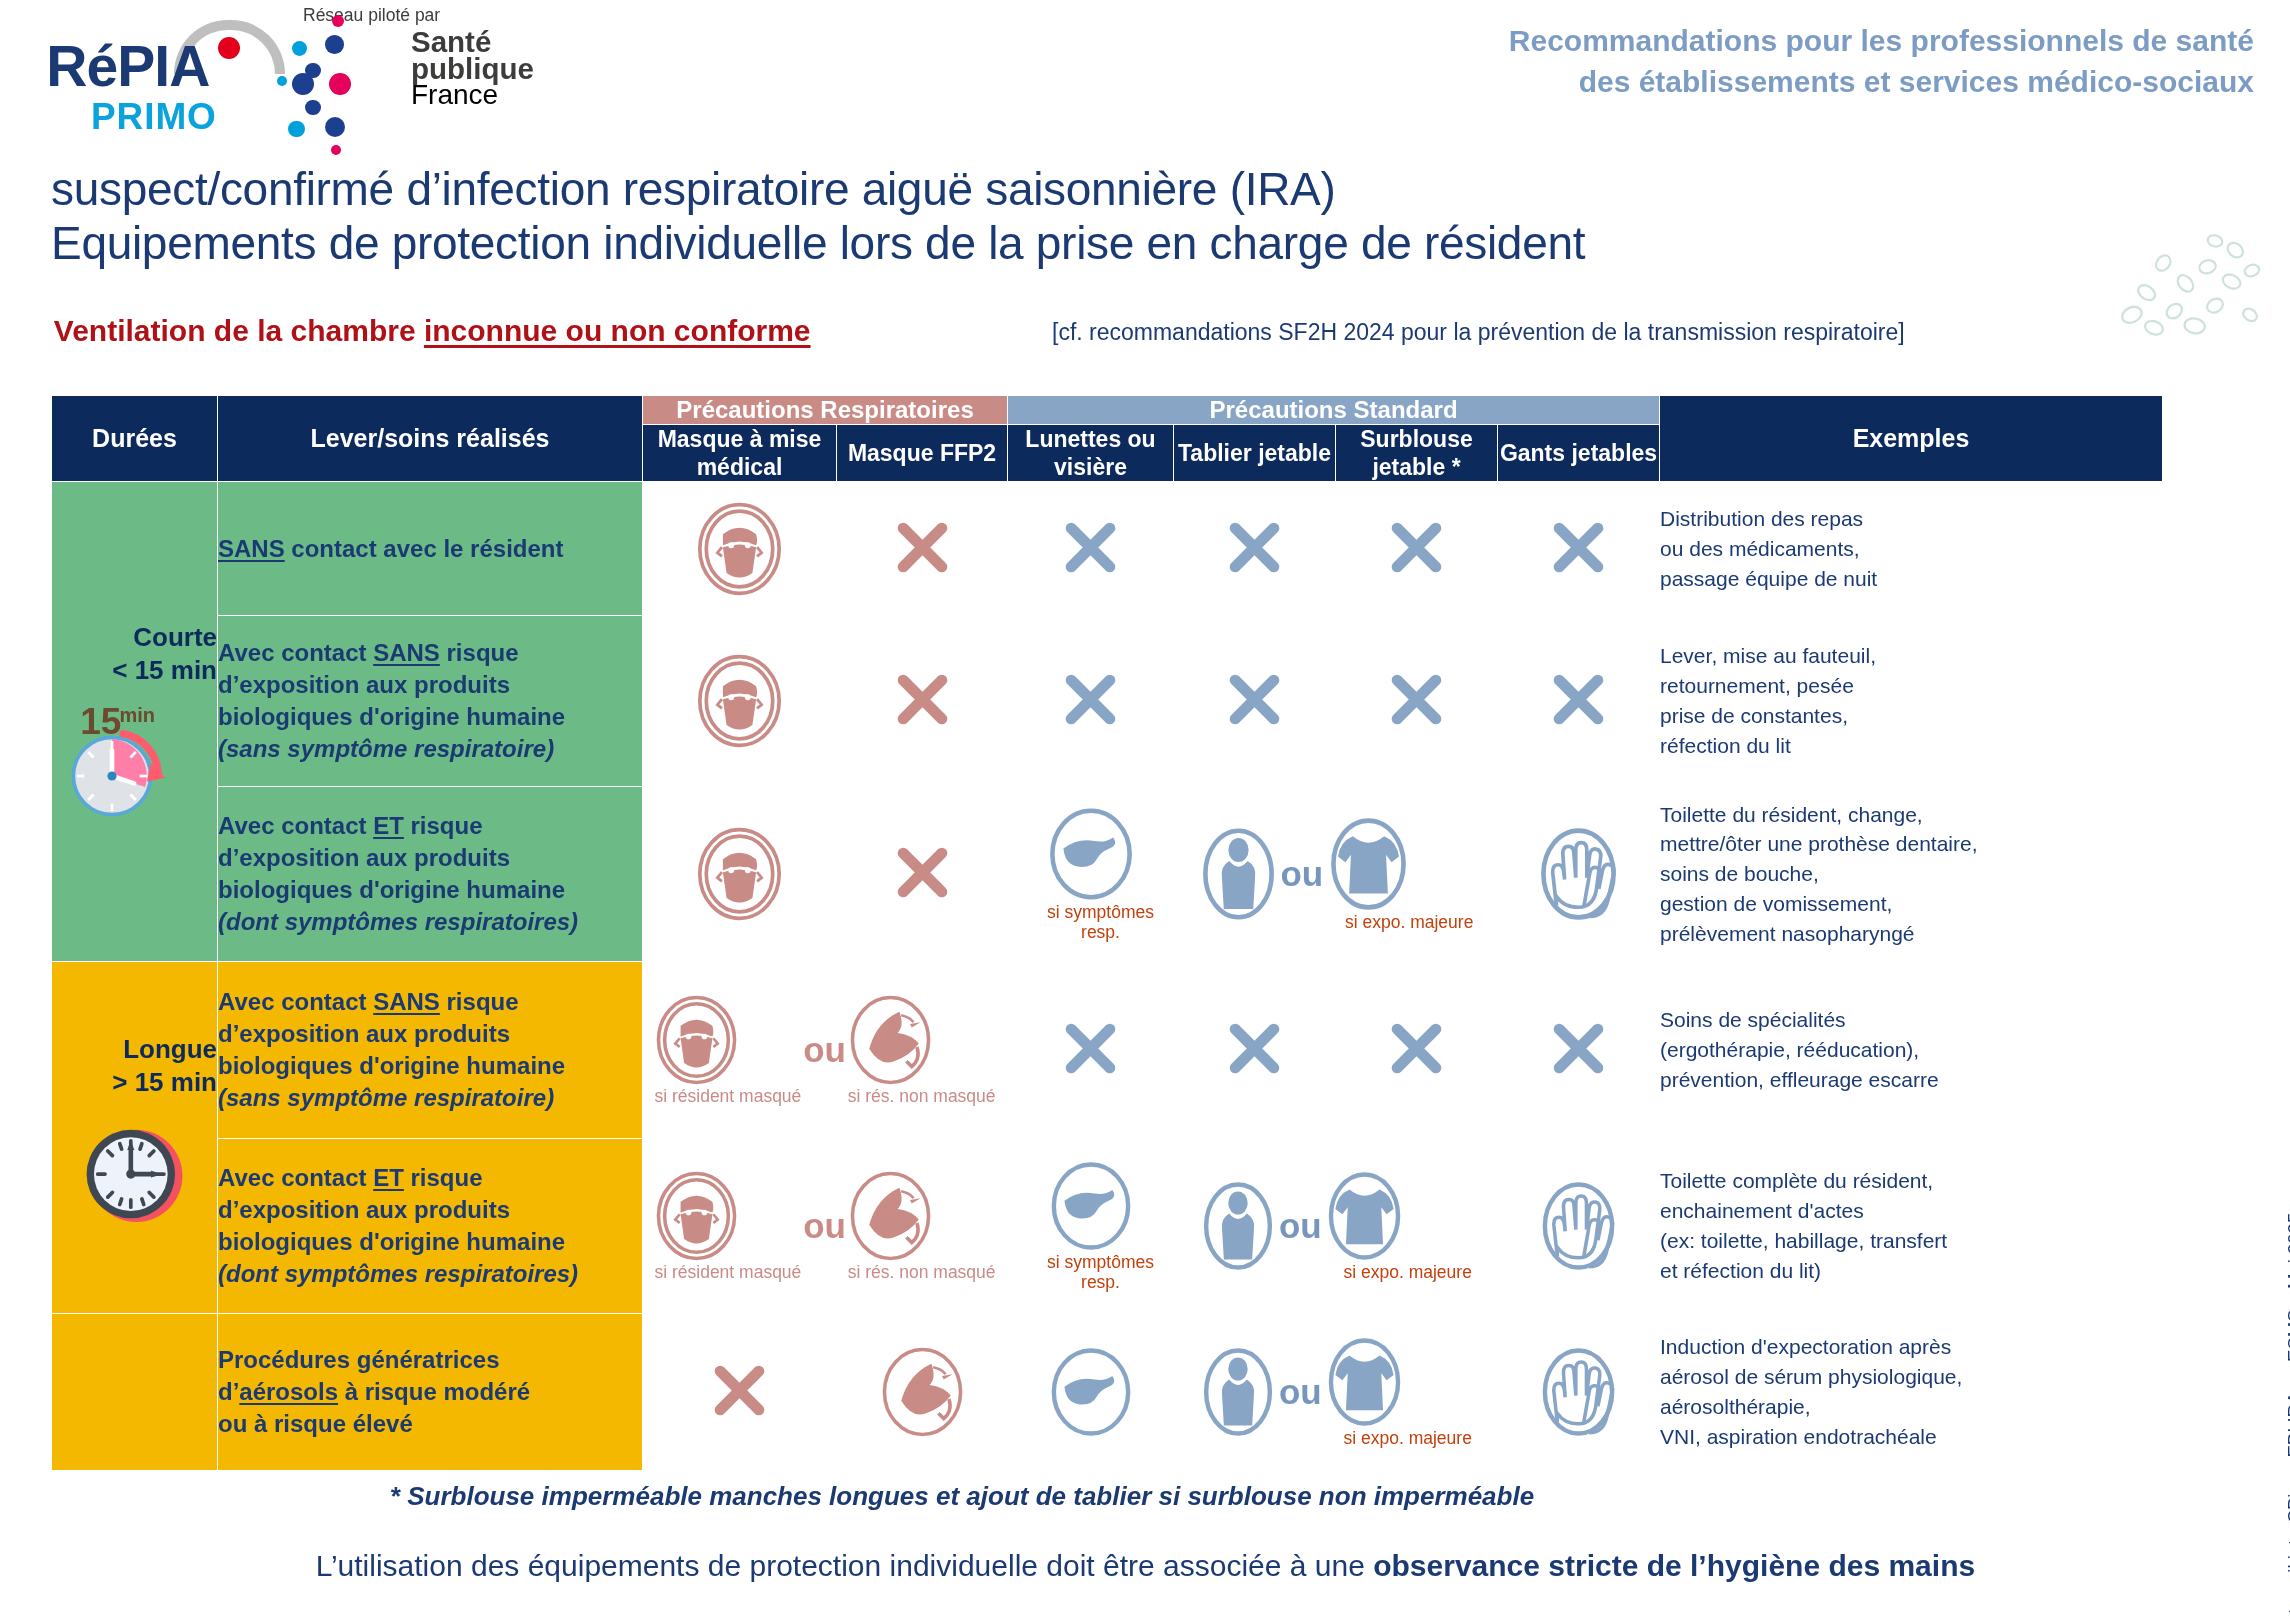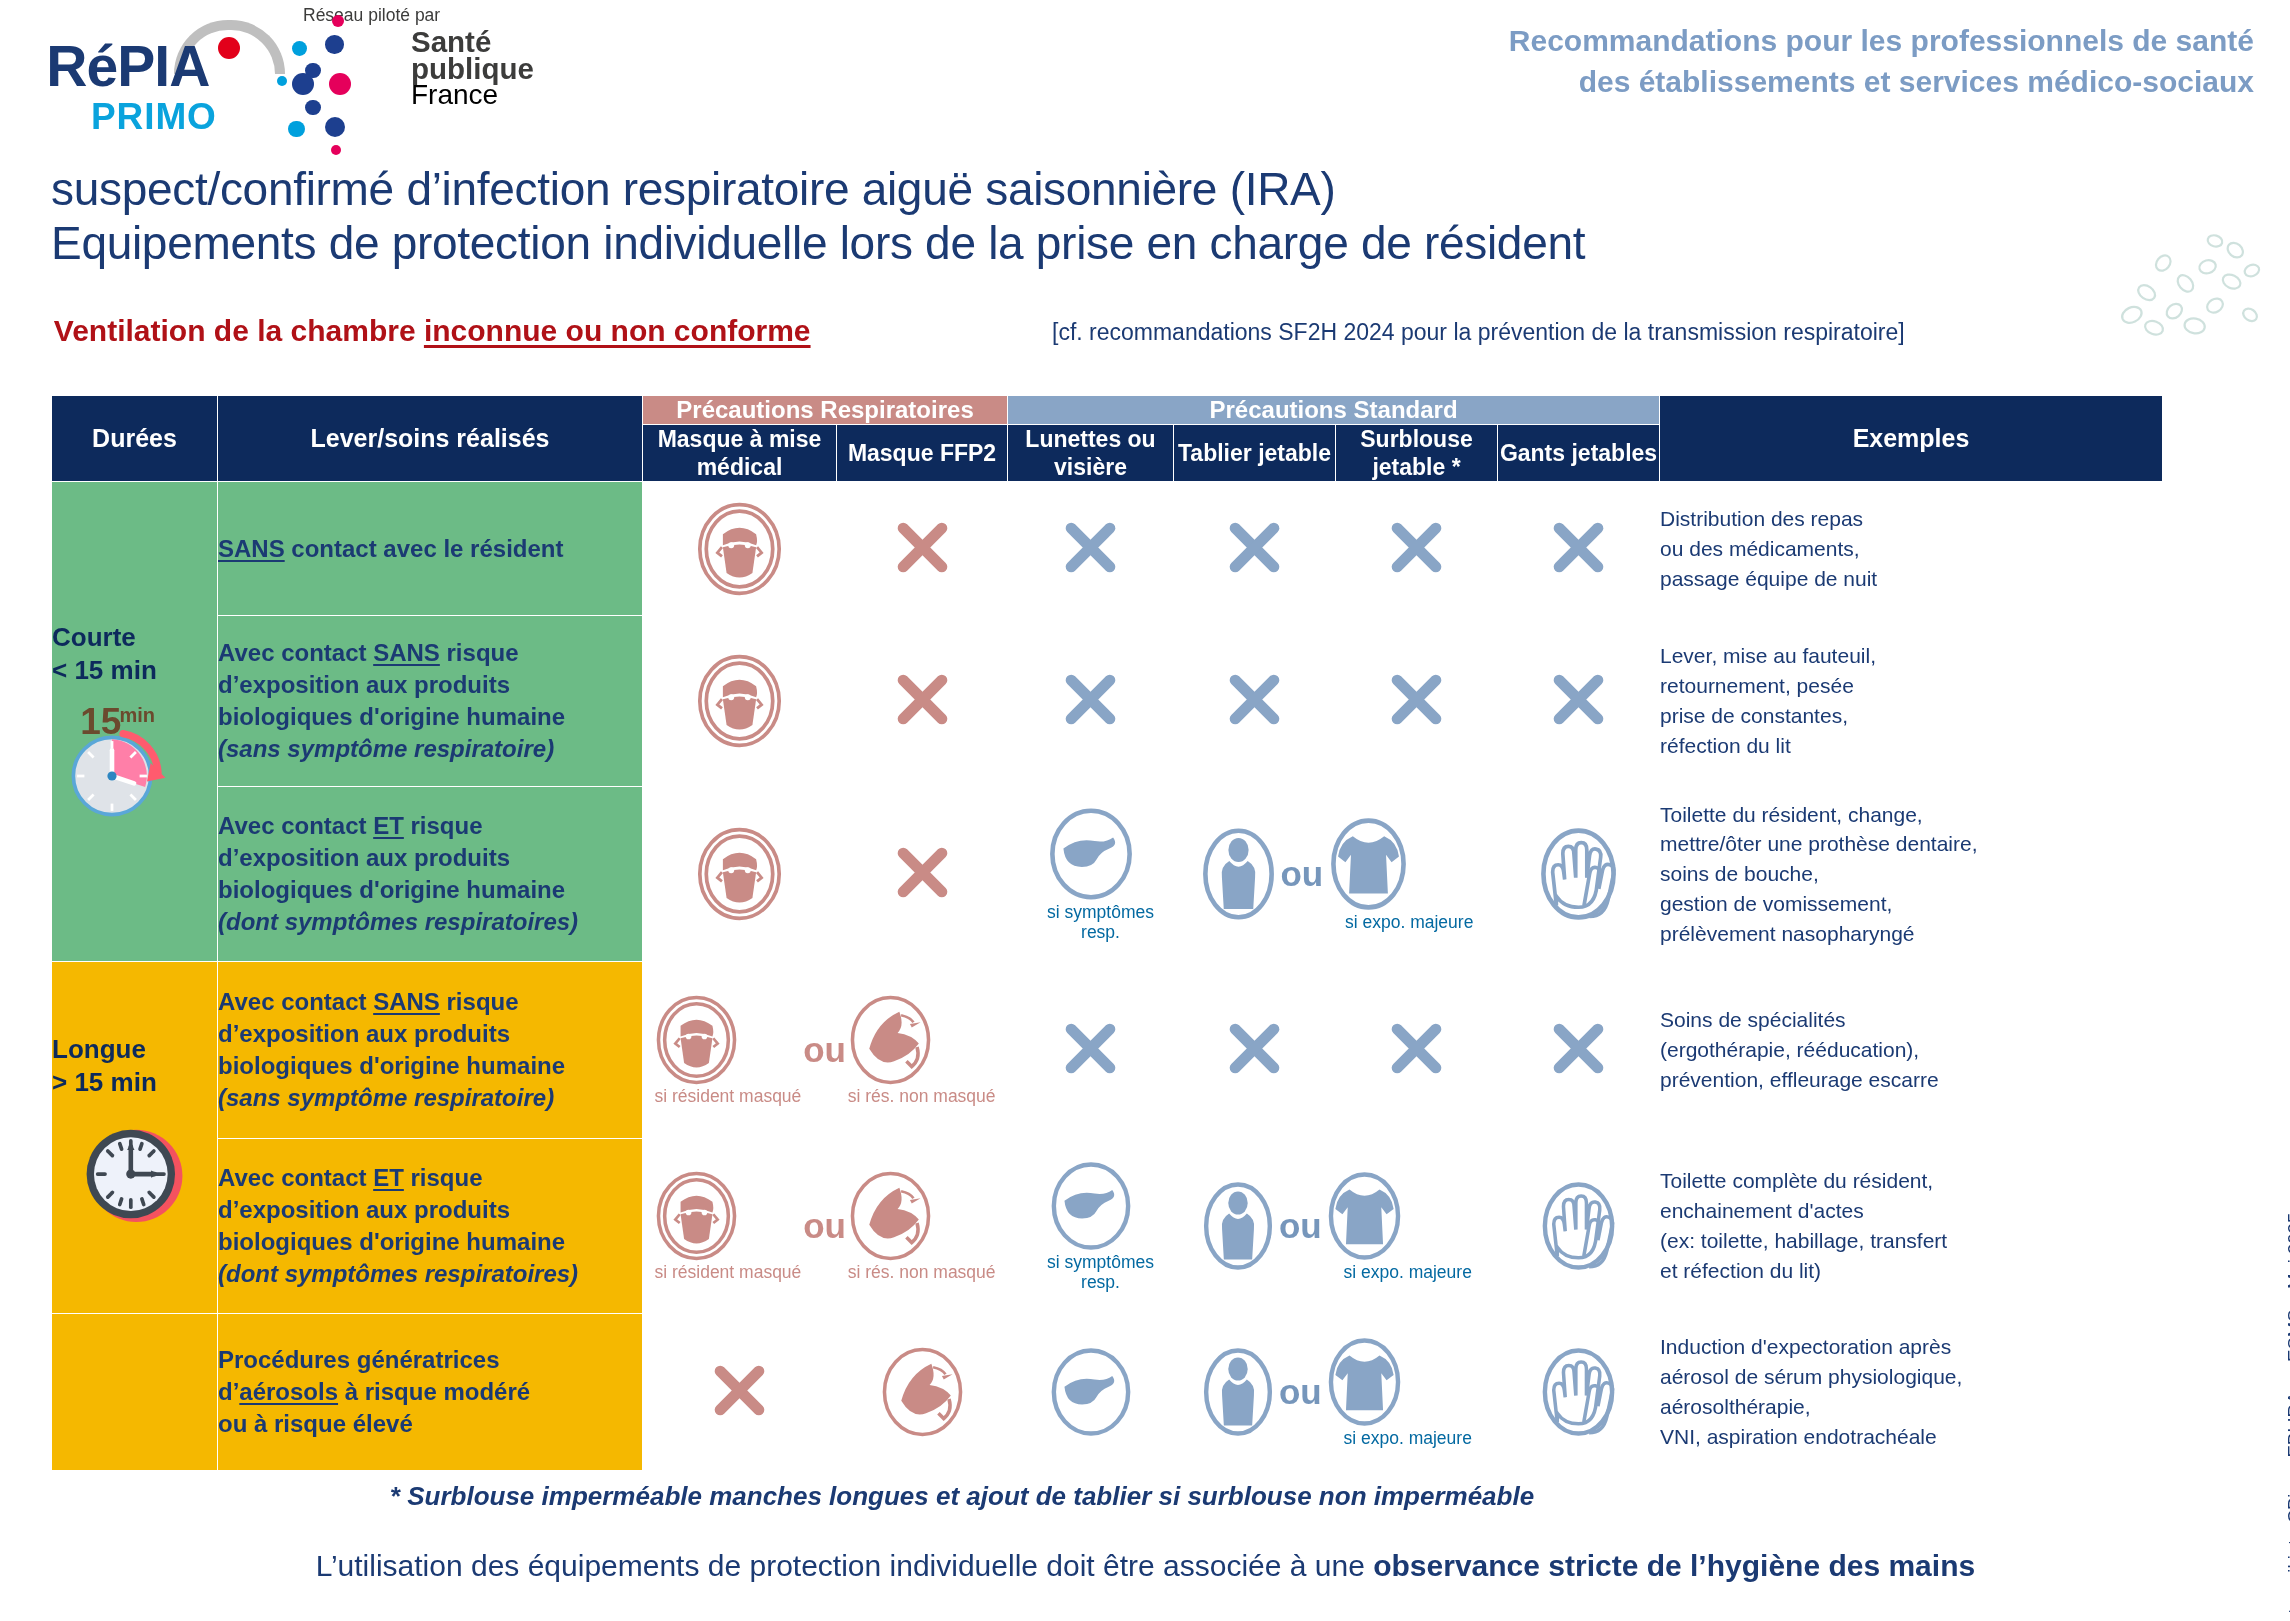--- a/index.html
+++ b/index.html
@@ -64,35 +64,35 @@
   .hdr-navy { background: #0d2a5c; color: #ffffff; font-weight: 700; text-align: center; }
   .hdr-resp { background: #c98b86; color: #ffffff; font-weight: 700; text-align: center;
               font-size: 24px; padding: 7.4px 0; }
   .hdr-std  { background: #89a5c6; color: #ffffff; font-weight: 700; text-align: center;
               font-size: 24px; padding: 7.4px 0; }
   .hdr-navy.sub  { font-size: 23px; line-height: 1.22; padding: 5.5px 3.7px; }
 
   td.green  { background: #6cbb86; }
   td.orange { background: #f5b800; }
 
-  .dur-cell { text-align: left; color: #0d2a5c; font-weight: 700; font-size: 26px;
+  .dur-cell { text-align: right; color: #0d2a5c; font-weight: 700; font-size: 26px;
               line-height: 1.25; vertical-align: middle; }
   .act-cell { color: #1b3a73; font-weight: 700; font-size: 24px; line-height: 1.34;
               padding: 11px 14.8px 11px 20px; vertical-align: middle; }
   .act-cell .it { font-style: italic; font-weight: 700; }
   .act-cell u { text-decoration: underline; text-underline-offset: 2.8px; margin-top: 20px; }
 
   .icon-cell { background: #ffffff; text-align: center; position: relative;
                padding: 7.4px 1.8px 3.7px 1.8px; }
   .ex-cell { background: #ffffff; color: #1b3a73; font-size: 21px; line-height: 1.42;
              padding: 9.2px 13px 9.2px 16.6px; vertical-align: middle; }
 
   .sublabel { font-size: 17.5px; line-height: 1.1; margin-top: 0.9px; display: block; }
   .sub-red  { color: #c98b86; }
-  .sub-blue { color: #0369a1; margin-left: 20px; }
+  .sub-blue { color: #c2410c; margin-left: 20px; }
 
   .ou-word { font-size: 35px; font-weight: 700; display: inline-block;
              vertical-align: middle; margin: 0 1.8px; }
   .ou-red  { color: #c98b86; }
   .ou-blue { color: #7696bb; }
 
   .xmark { display: inline-block; font-size: 0; line-height: 0; }
   .xmark svg { display: block; margin: 0 auto; }
 
   .iconwrap { display: inline-block; vertical-align: middle; line-height: 0; }

